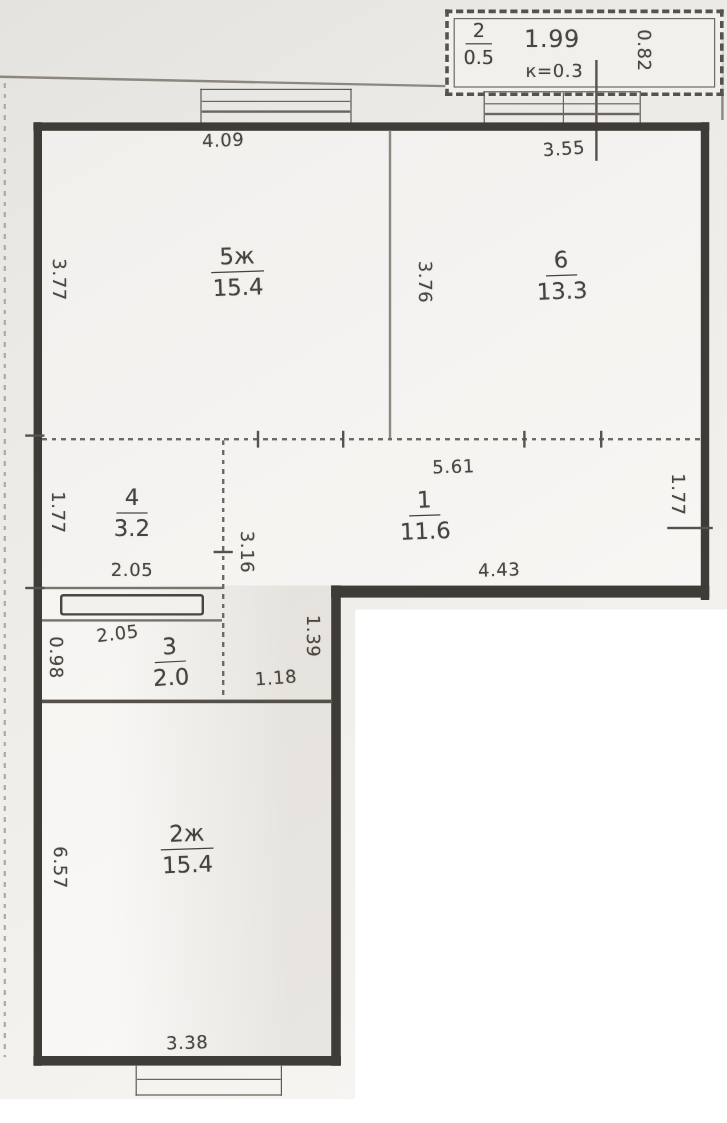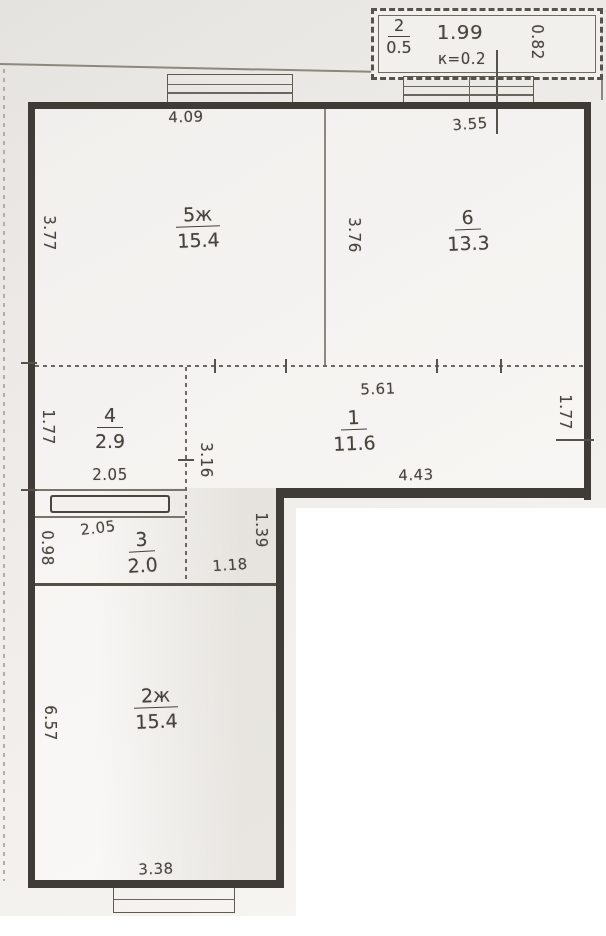--- a/index.html
+++ b/index.html
@@ -88,38 +88,38 @@
     <div class="tick" style="left:556px;top:439px;width:38px;height:2px;"></div>
     <div class="tick" style="left:178px;top:459px;width:16px;height:2px;"></div>
     <div class="tick" style="left:21px;top:362px;width:16px;height:2px;"></div>
     <div class="tick" style="left:21px;top:489px;width:16px;height:2px;"></div>
 
     <div class="bfrac" style="left:378px;top:16px;width:42px;">
       <span class="num">2</span>
       <div class="area">0.5</div>
     </div>
     <div class="txt" style="left:428px;top:20px;width:64px;font-size:20px;text-align:center;">1.99</div>
-    <div class="txt" style="left:430px;top:50px;width:64px;font-size:15px;text-align:center;">к=0.2</div>
+    <div class="txt" style="left:430px;top:50px;width:64px;font-size:15px;text-align:center;">к=0.3</div>
     <div class="txt vt" style="left:512px;top:34px;">0.82</div>
 
     <div class="room" style="left:158px;top:203px;width:80px;transform:rotate(-2deg);">
       <span class="num">5ж</span>
       <div class="area">15.4</div>
     </div>
     <div class="room" style="left:428px;top:206px;width:80px;transform:rotate(-2deg);">
       <span class="num">6</span>
       <div class="area">13.3</div>
     </div>
     <div class="room" style="left:318px;top:406px;width:72px;transform:rotate(-2deg);">
       <span class="num">1</span>
       <div class="area">11.6</div>
     </div>
     <div class="room" style="left:76px;top:404px;width:68px;">
       <span class="num">4</span>
-      <div class="area">2.9</div>
+      <div class="area">3.2</div>
     </div>
     <div class="room" style="left:108px;top:528px;width:68px;transform:rotate(-3deg);">
       <span class="num">3</span>
       <div class="area">2.0</div>
     </div>
     <div class="room" style="left:120px;top:684px;width:72px;transform:rotate(-2deg);">
       <span class="num">2ж</span>
       <div class="area">15.4</div>
     </div>
 

